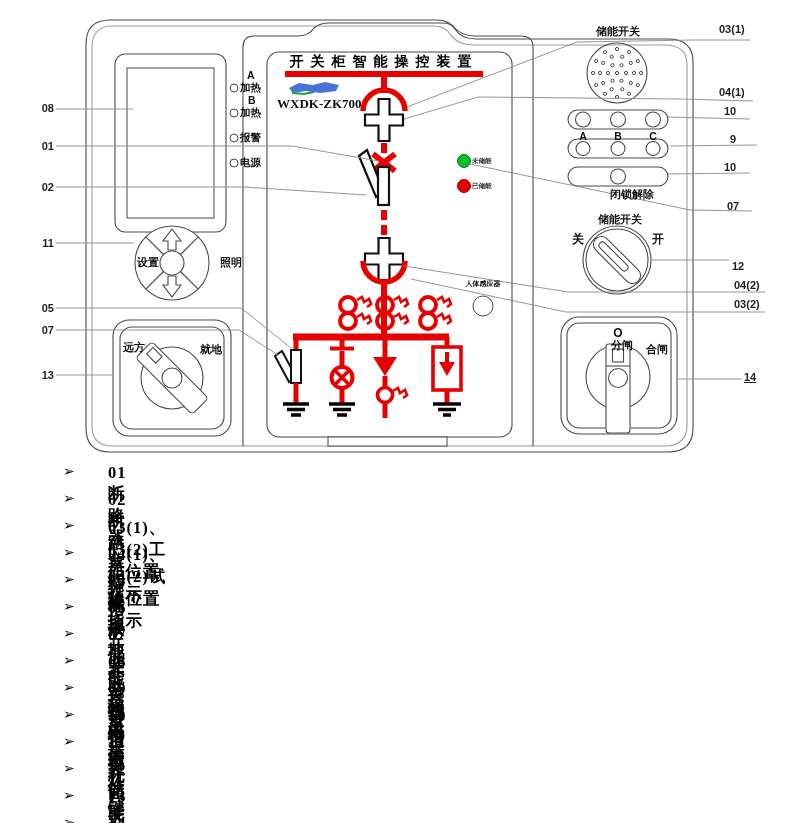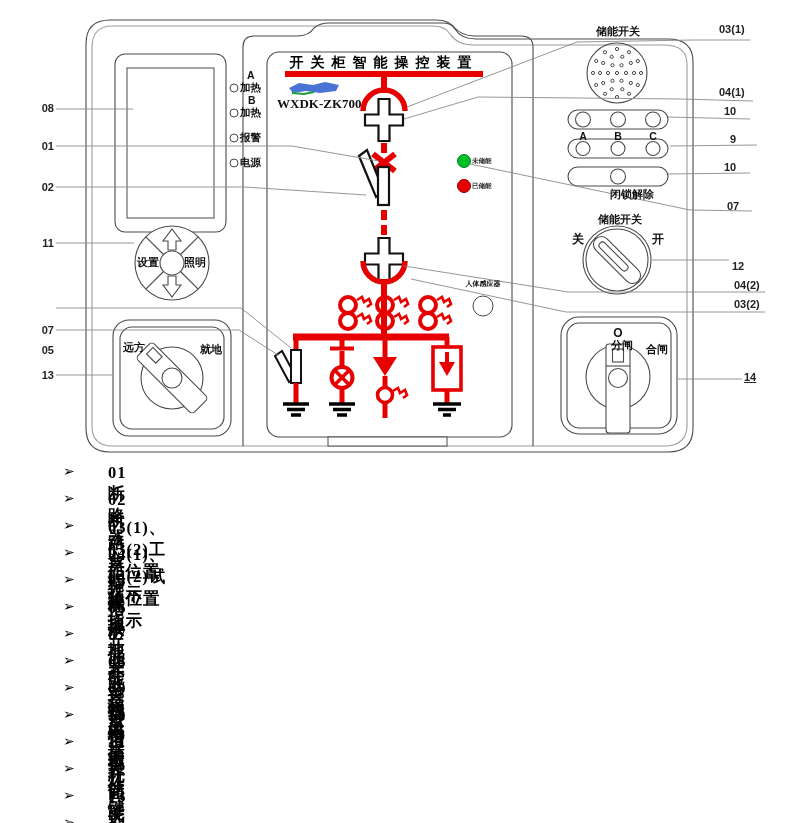--- a/index.html
+++ b/index.html
@@ -265,32 +265,32 @@
     <path d="M757,145 L670,146"></path>
     <path d="M750,173 L668,174"></path>
     <path d="M752,211 L690,210 L470,164"></path>
     <path d="M729,260 L652,260"></path>
     <path d="M765,292 L568,292 L404,266"></path>
     <path d="M765,312 L566,312 L411,279"></path>
     <path d="M742,379 L678,379"></path>
   </g>
 </svg>
 
-<span class="lb title ctr" style="left:384px;top:55px;">开关柜智能操控装置</span>
+<span class="lb title ctr" style="left:384px;top:55px;font-family:Liberation Mono, monospace;">开关柜智能操控装置</span>
 <span class="lb model" style="left:277px;top:97px;">WXDK-ZK700</span>
 
 <span class="lb cjk small" style="left:247px;top:70px;">A</span>
 <span class="lb cjk small" style="left:240px;top:82px;">加热</span>
 <span class="lb cjk small" style="left:248px;top:95px;">B</span>
 <span class="lb cjk small" style="left:240px;top:107px;">加热</span>
 <span class="lb cjk small" style="left:240px;top:132px;">报警</span>
 <span class="lb cjk small" style="left:240px;top:157px;">电源</span>
 
 <span class="lb cjk med" style="left:137px;top:257px;">设置</span>
-<span class="lb cjk med" style="left:184px;top:257px;">照明</span>
+<span class="lb cjk med" style="left:184px;top:257px;padding-left:36px;">照明</span>
 
 <span class="lb cjk med" style="left:123px;top:342px;">远方</span>
 <span class="lb cjk med" style="left:200px;top:344px;">就地</span>
 
 <span class="lb cjk med ctr" style="left:618px;top:26px;">储能开关</span>
 <span class="lb cjk small ctr" style="left:583px;top:131px;">A</span>
 <span class="lb cjk small ctr" style="left:618px;top:131px;">B</span>
 <span class="lb cjk small ctr" style="left:653px;top:131px;">C</span>
 <span class="lb cjk med ctr" style="left:618px;top:189px;padding-left:28px;">闭锁解除</span>
 
@@ -303,21 +303,21 @@
 <span class="lb sensor ctr" style="left:483px;top:280px;">人体感应器</span>
 
 <span class="lb cjk big ctr" style="left:618px;top:327px;">O</span>
 <span class="lb cjk med" style="left:568px;top:340px;margin-left:43px;">分闸</span>
 <span class="lb cjk med" style="left:646px;top:344px;">合闸</span>
 
 <span class="lb callout callL" style="left:24px;top:103px;">08</span>
 <span class="lb callout callL" style="left:24px;top:141px;">01</span>
 <span class="lb callout callL" style="left:24px;top:182px;">02</span>
 <span class="lb callout callL" style="left:24px;top:238px;">11</span>
-<span class="lb callout callL" style="left:24px;top:303px;margin-top:42px;">05</span>
+<span class="lb callout callL" style="left:24px;top:303px;">05</span>
 <span class="lb callout callL" style="left:24px;top:325px;">07</span>
 <span class="lb callout callL" style="left:24px;top:370px;">13</span>
 
 <span class="lb callout" style="left:719px;top:24px;">03(1)</span>
 <span class="lb callout" style="left:719px;top:87px;">04(1)</span>
 <span class="lb callout" style="left:724px;top:106px;">10</span>
 <span class="lb callout" style="left:730px;top:134px;">9</span>
 <span class="lb callout" style="left:724px;top:162px;">10</span>
 <span class="lb callout" style="left:727px;top:201px;">07</span>
 <span class="lb callout" style="left:732px;top:261px;">12</span>

